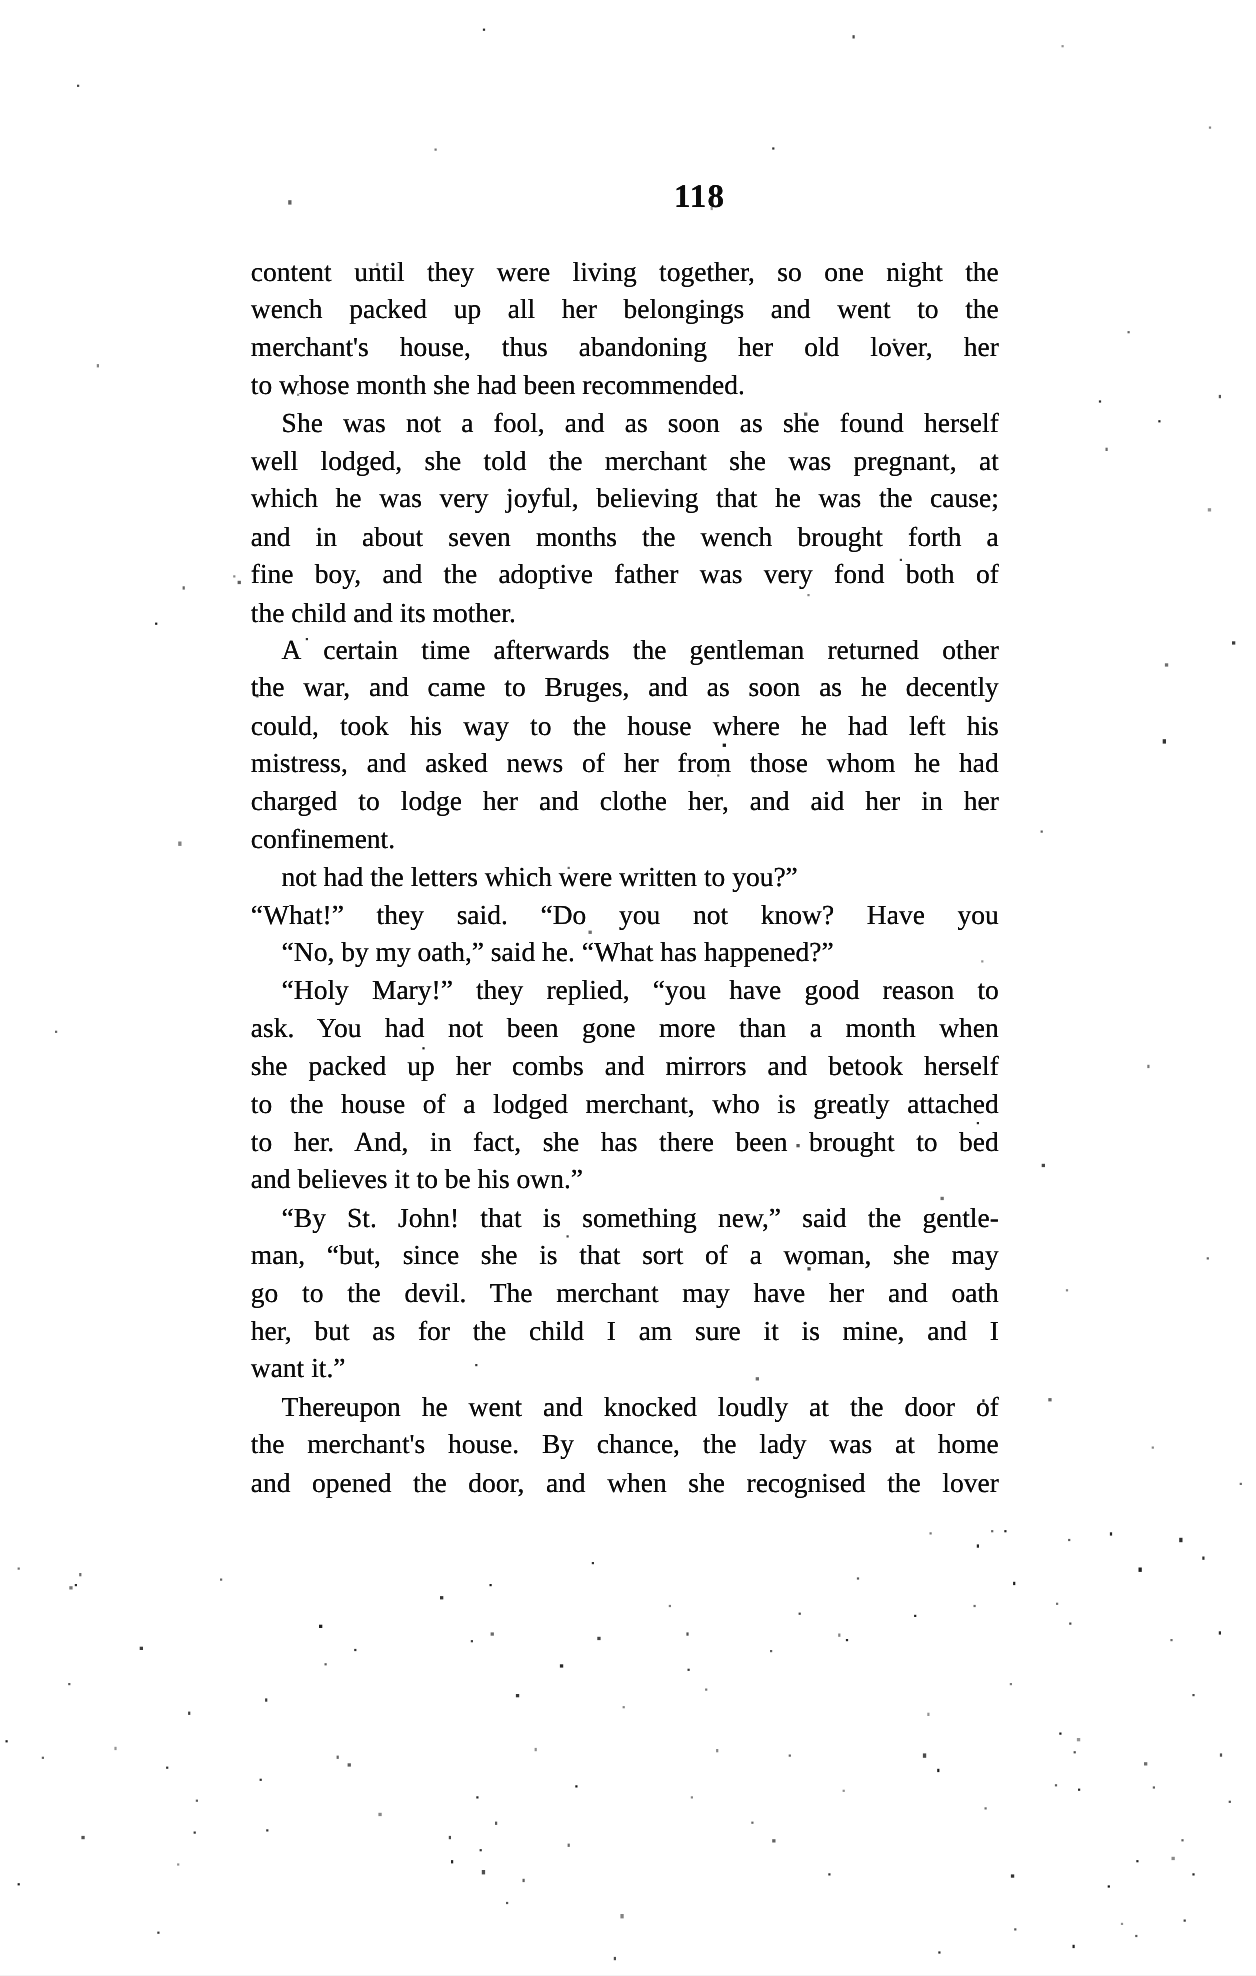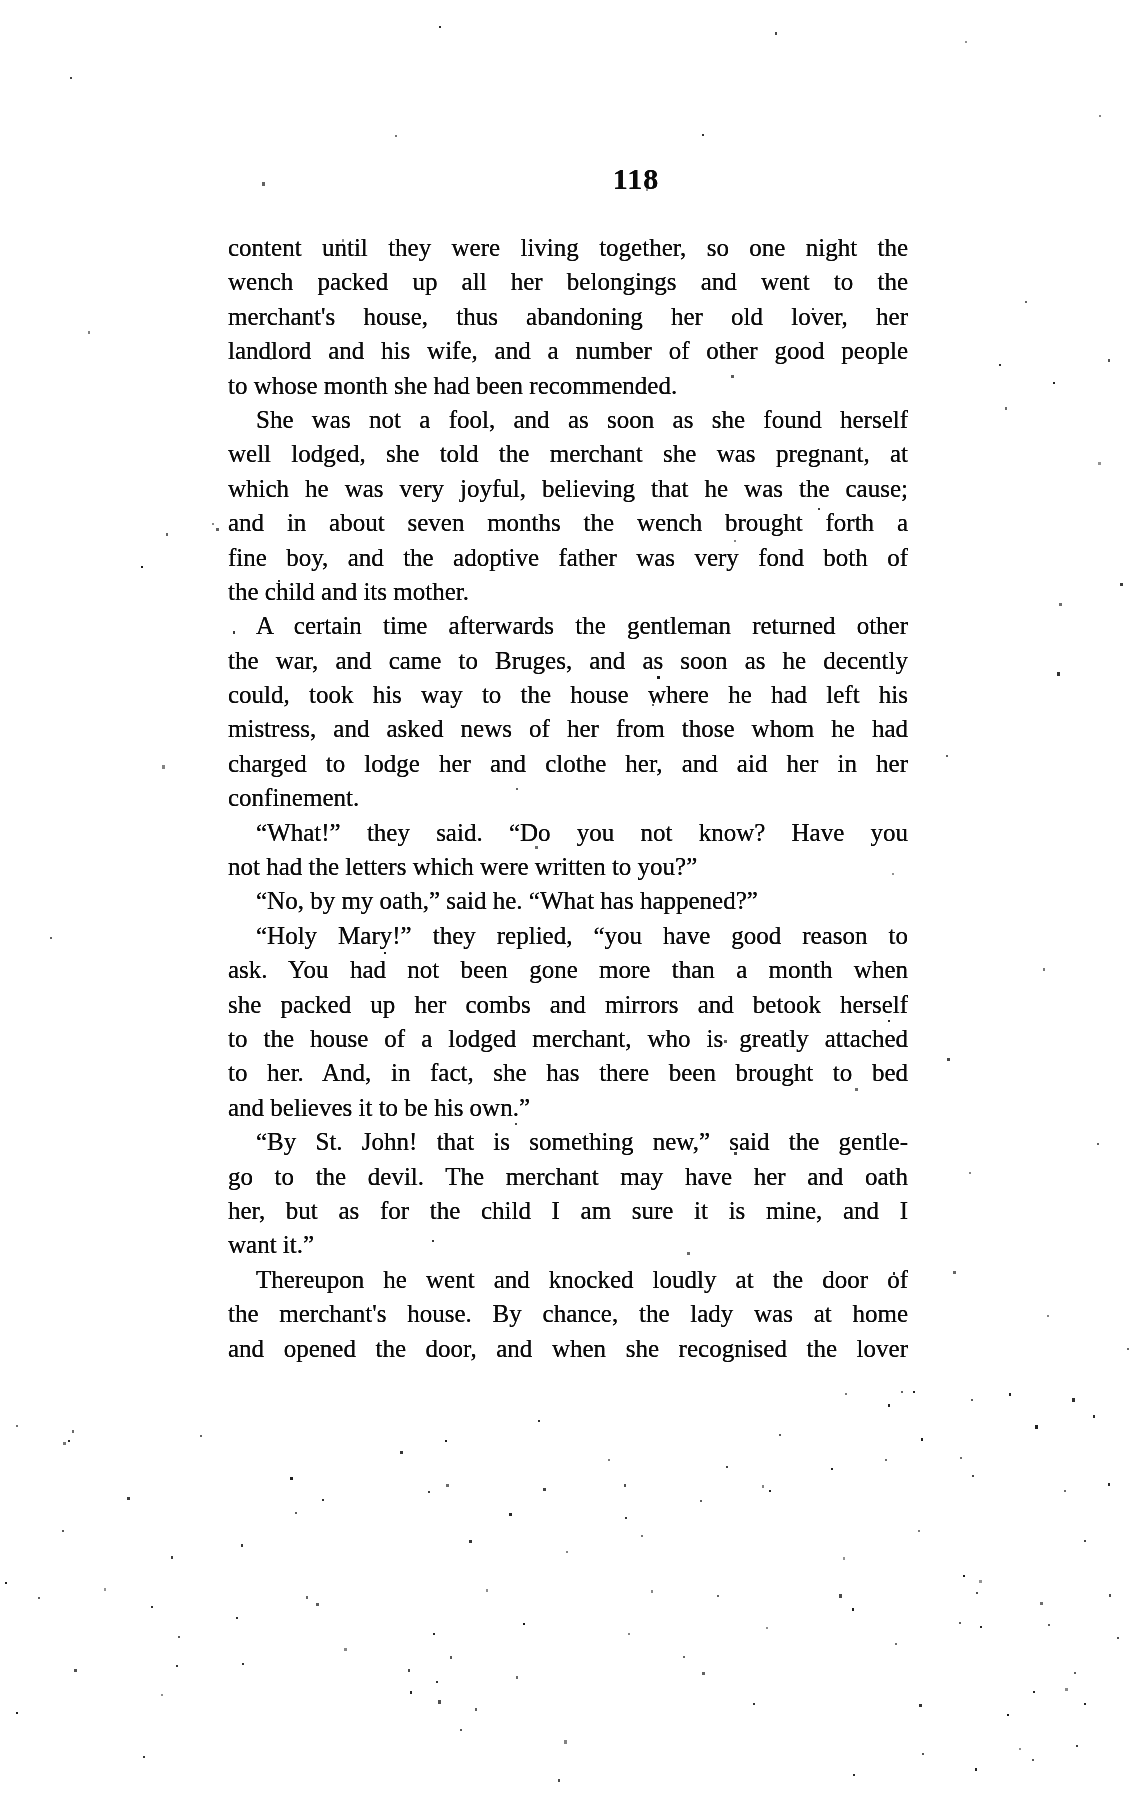--- a/index.html
+++ b/index.html
@@ -61,56 +61,56 @@
 </head>
 <body>
 
 <div class="page">
   <div class="page-number">118</div>
   <div class="page-text">
       <div class="paragraph">
         <div class="line">content until they were living together, so one night the</div>
         <div class="line">wench packed up all her belongings and went to the</div>
         <div class="line">merchant's house, thus abandoning her old lover, her</div>
-        <div class="line">landlord and his wife, and a number of other good people</div>
         <div class="line para-end">to whose month she had been recommended.</div>
       </div>
       <div class="paragraph indent">
         <div class="line">She was not a fool, and as soon as she found herself</div>
         <div class="line">well lodged, she told the merchant she was pregnant, at</div>
         <div class="line">which he was very joyful, believing that he was the cause;</div>
         <div class="line">and in about seven months the wench brought forth a</div>
         <div class="line">fine boy, and the adoptive father was very fond both of</div>
         <div class="line para-end">the child and its mother.</div>
       </div>
       <div class="paragraph indent">
         <div class="line">A certain time afterwards the gentleman returned other</div>
         <div class="line">the war, and came to Bruges, and as soon as he decently</div>
         <div class="line">could, took his way to the house where he had left his</div>
         <div class="line">mistress, and asked news of her from those whom he had</div>
         <div class="line">charged to lodge her and clothe her, and aid her in her</div>
         <div class="line para-end">confinement.</div>
       </div>
       <div class="paragraph indent">
+        <div class="line para-end">not had the letters which were written to you?”</div>
         <div class="line">“What!” they said. “Do you not know? Have you</div>
-        <div class="line para-end">not had the letters which were written to you?”</div>
       </div>
       <div class="paragraph indent">
         <div class="line para-end">“No, by my oath,” said he. “What has happened?”</div>
       </div>
       <div class="paragraph indent">
         <div class="line">“Holy Mary!” they replied, “you have good reason to</div>
         <div class="line">ask. You had not been gone more than a month when</div>
         <div class="line">she packed up her combs and mirrors and betook herself</div>
         <div class="line">to the house of a lodged merchant, who is greatly attached</div>
         <div class="line">to her. And, in fact, she has there been brought to bed</div>
         <div class="line para-end">and believes it to be his own.”</div>
       </div>
       <div class="paragraph indent">
         <div class="line">“By St. John! that is something new,” said the gentle-</div>
+        <div class="line">man, “but, since she is that sort of a woman, she may</div>
         <div class="line">go to the devil. The merchant may have her and oath</div>
         <div class="line">her, but as for the child I am sure it is mine, and I</div>
         <div class="line para-end">want it.”</div>
       </div>
       <div class="paragraph indent">
         <div class="line">Thereupon he went and knocked loudly at the door of</div>
         <div class="line">the merchant's house. By chance, the lady was at home</div>
         <div class="line">and opened the door, and when she recognised the lover</div>
       </div>
     </div>

